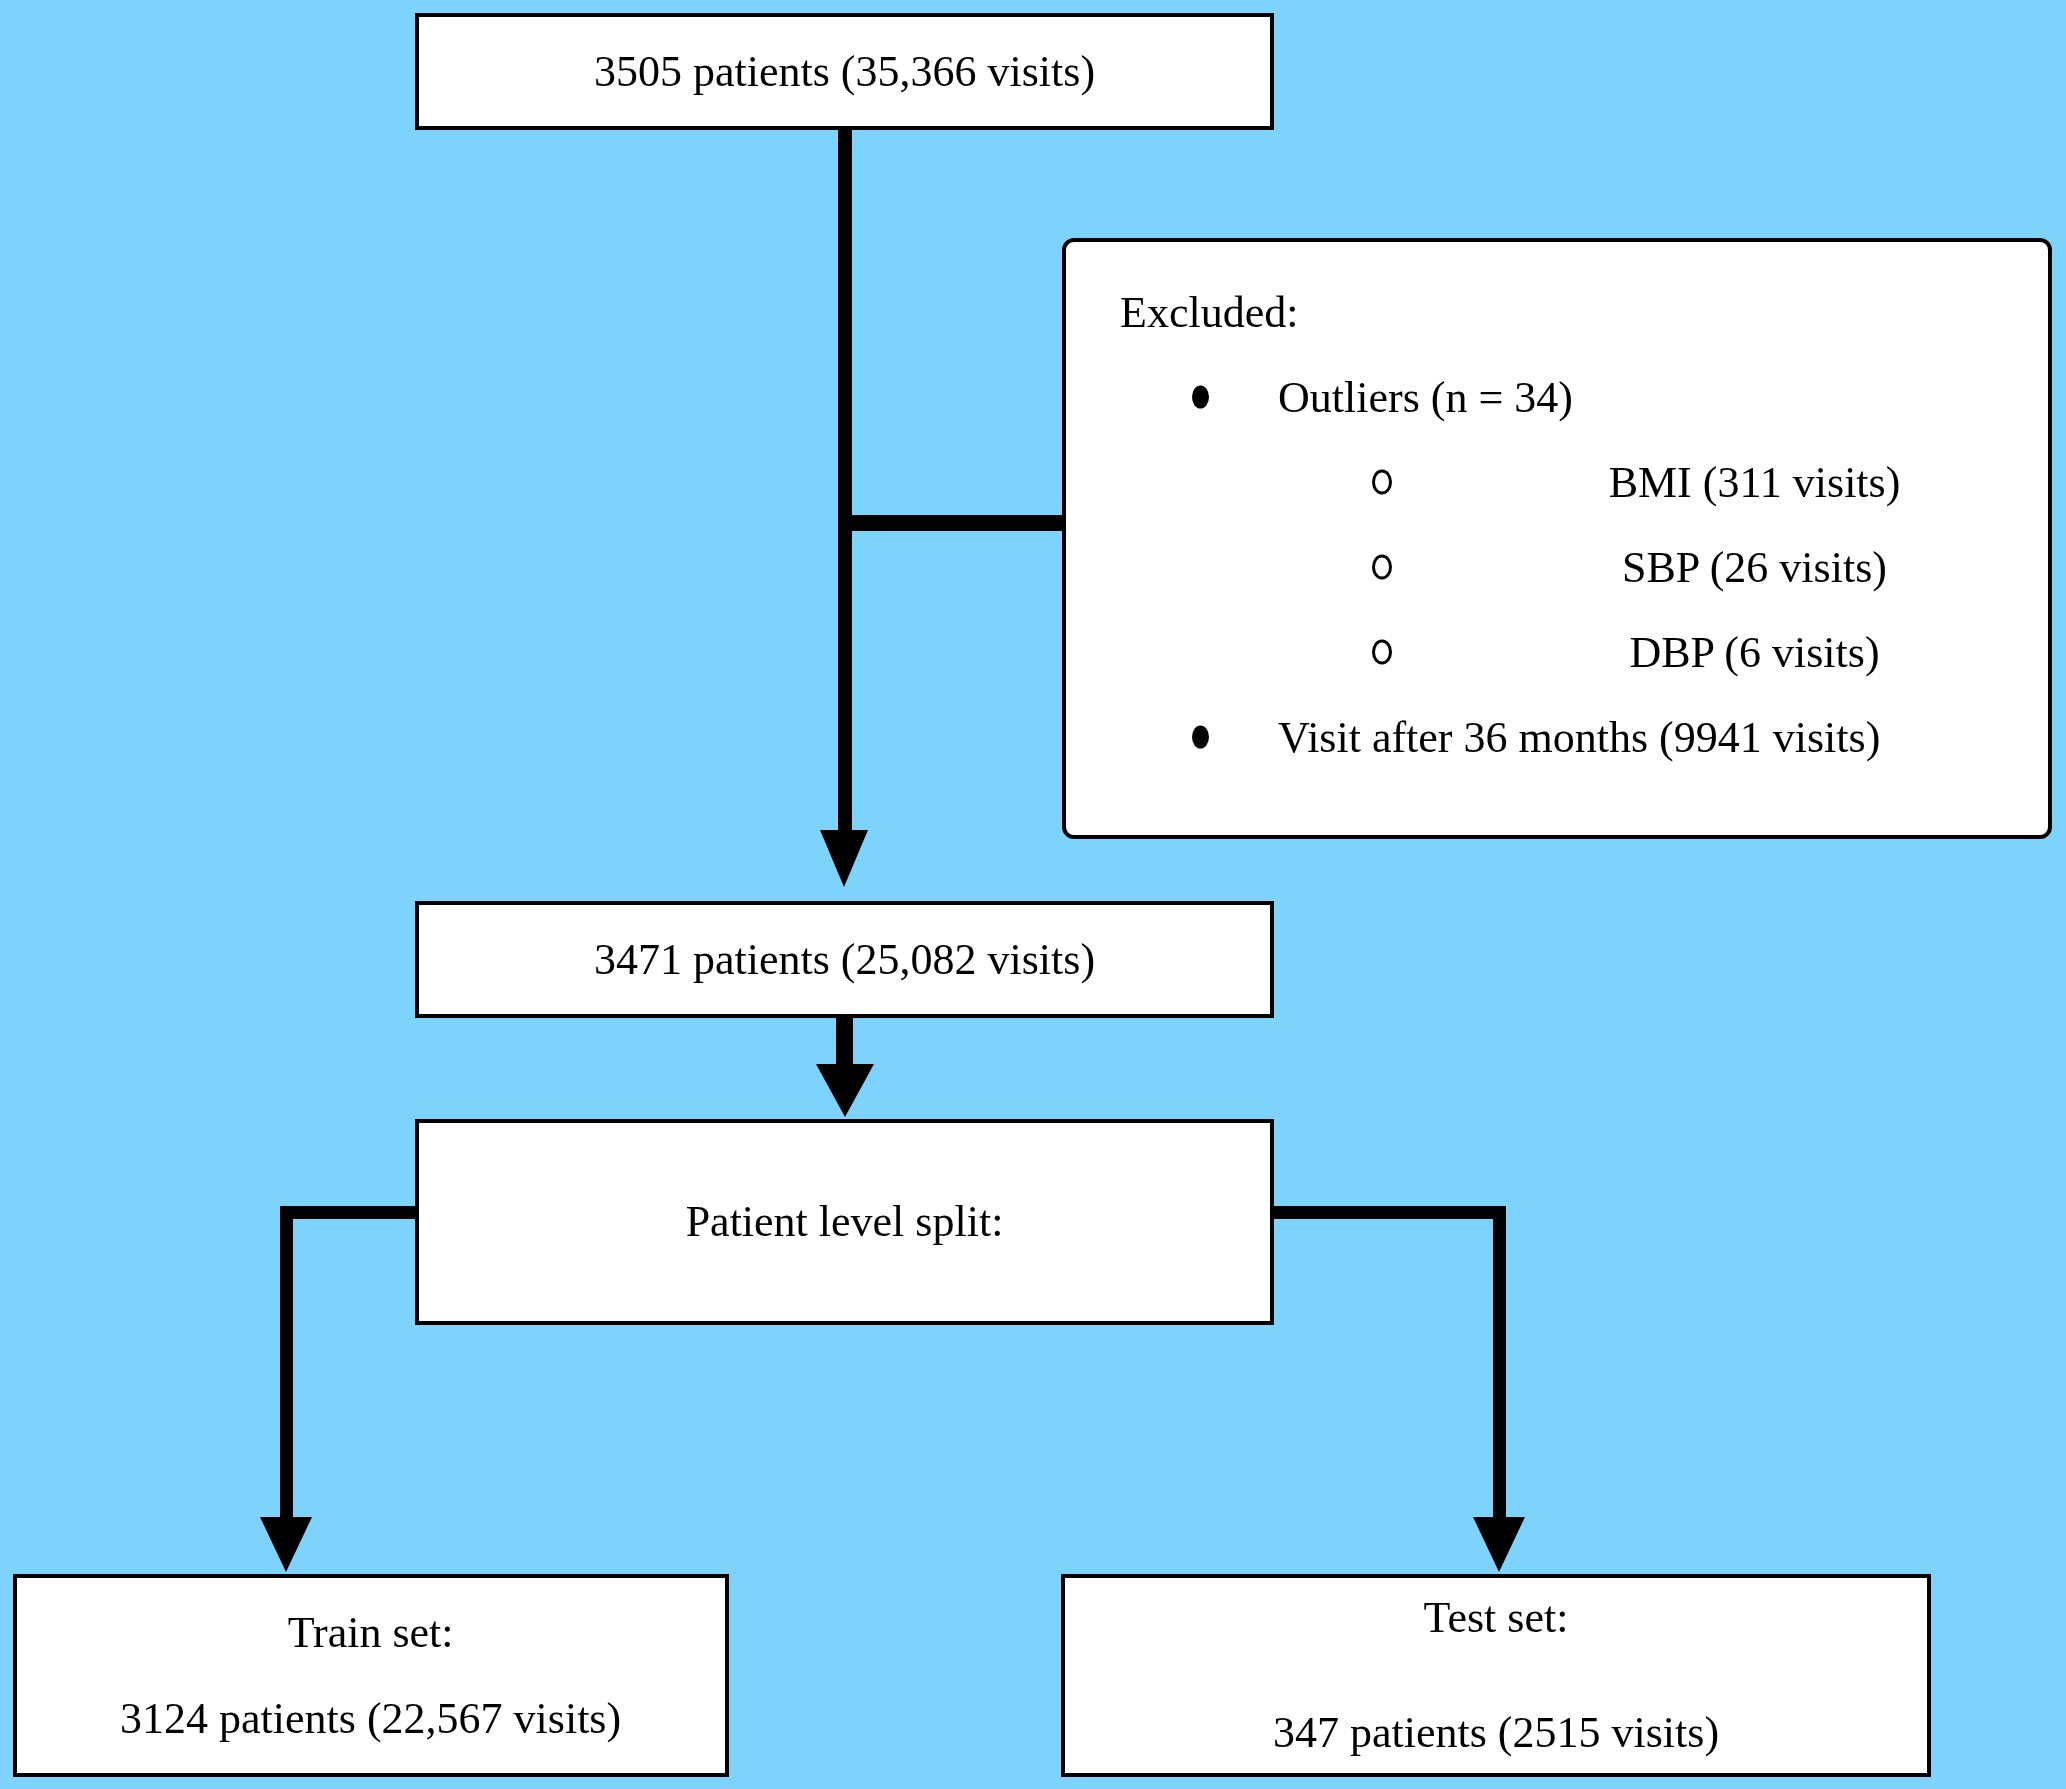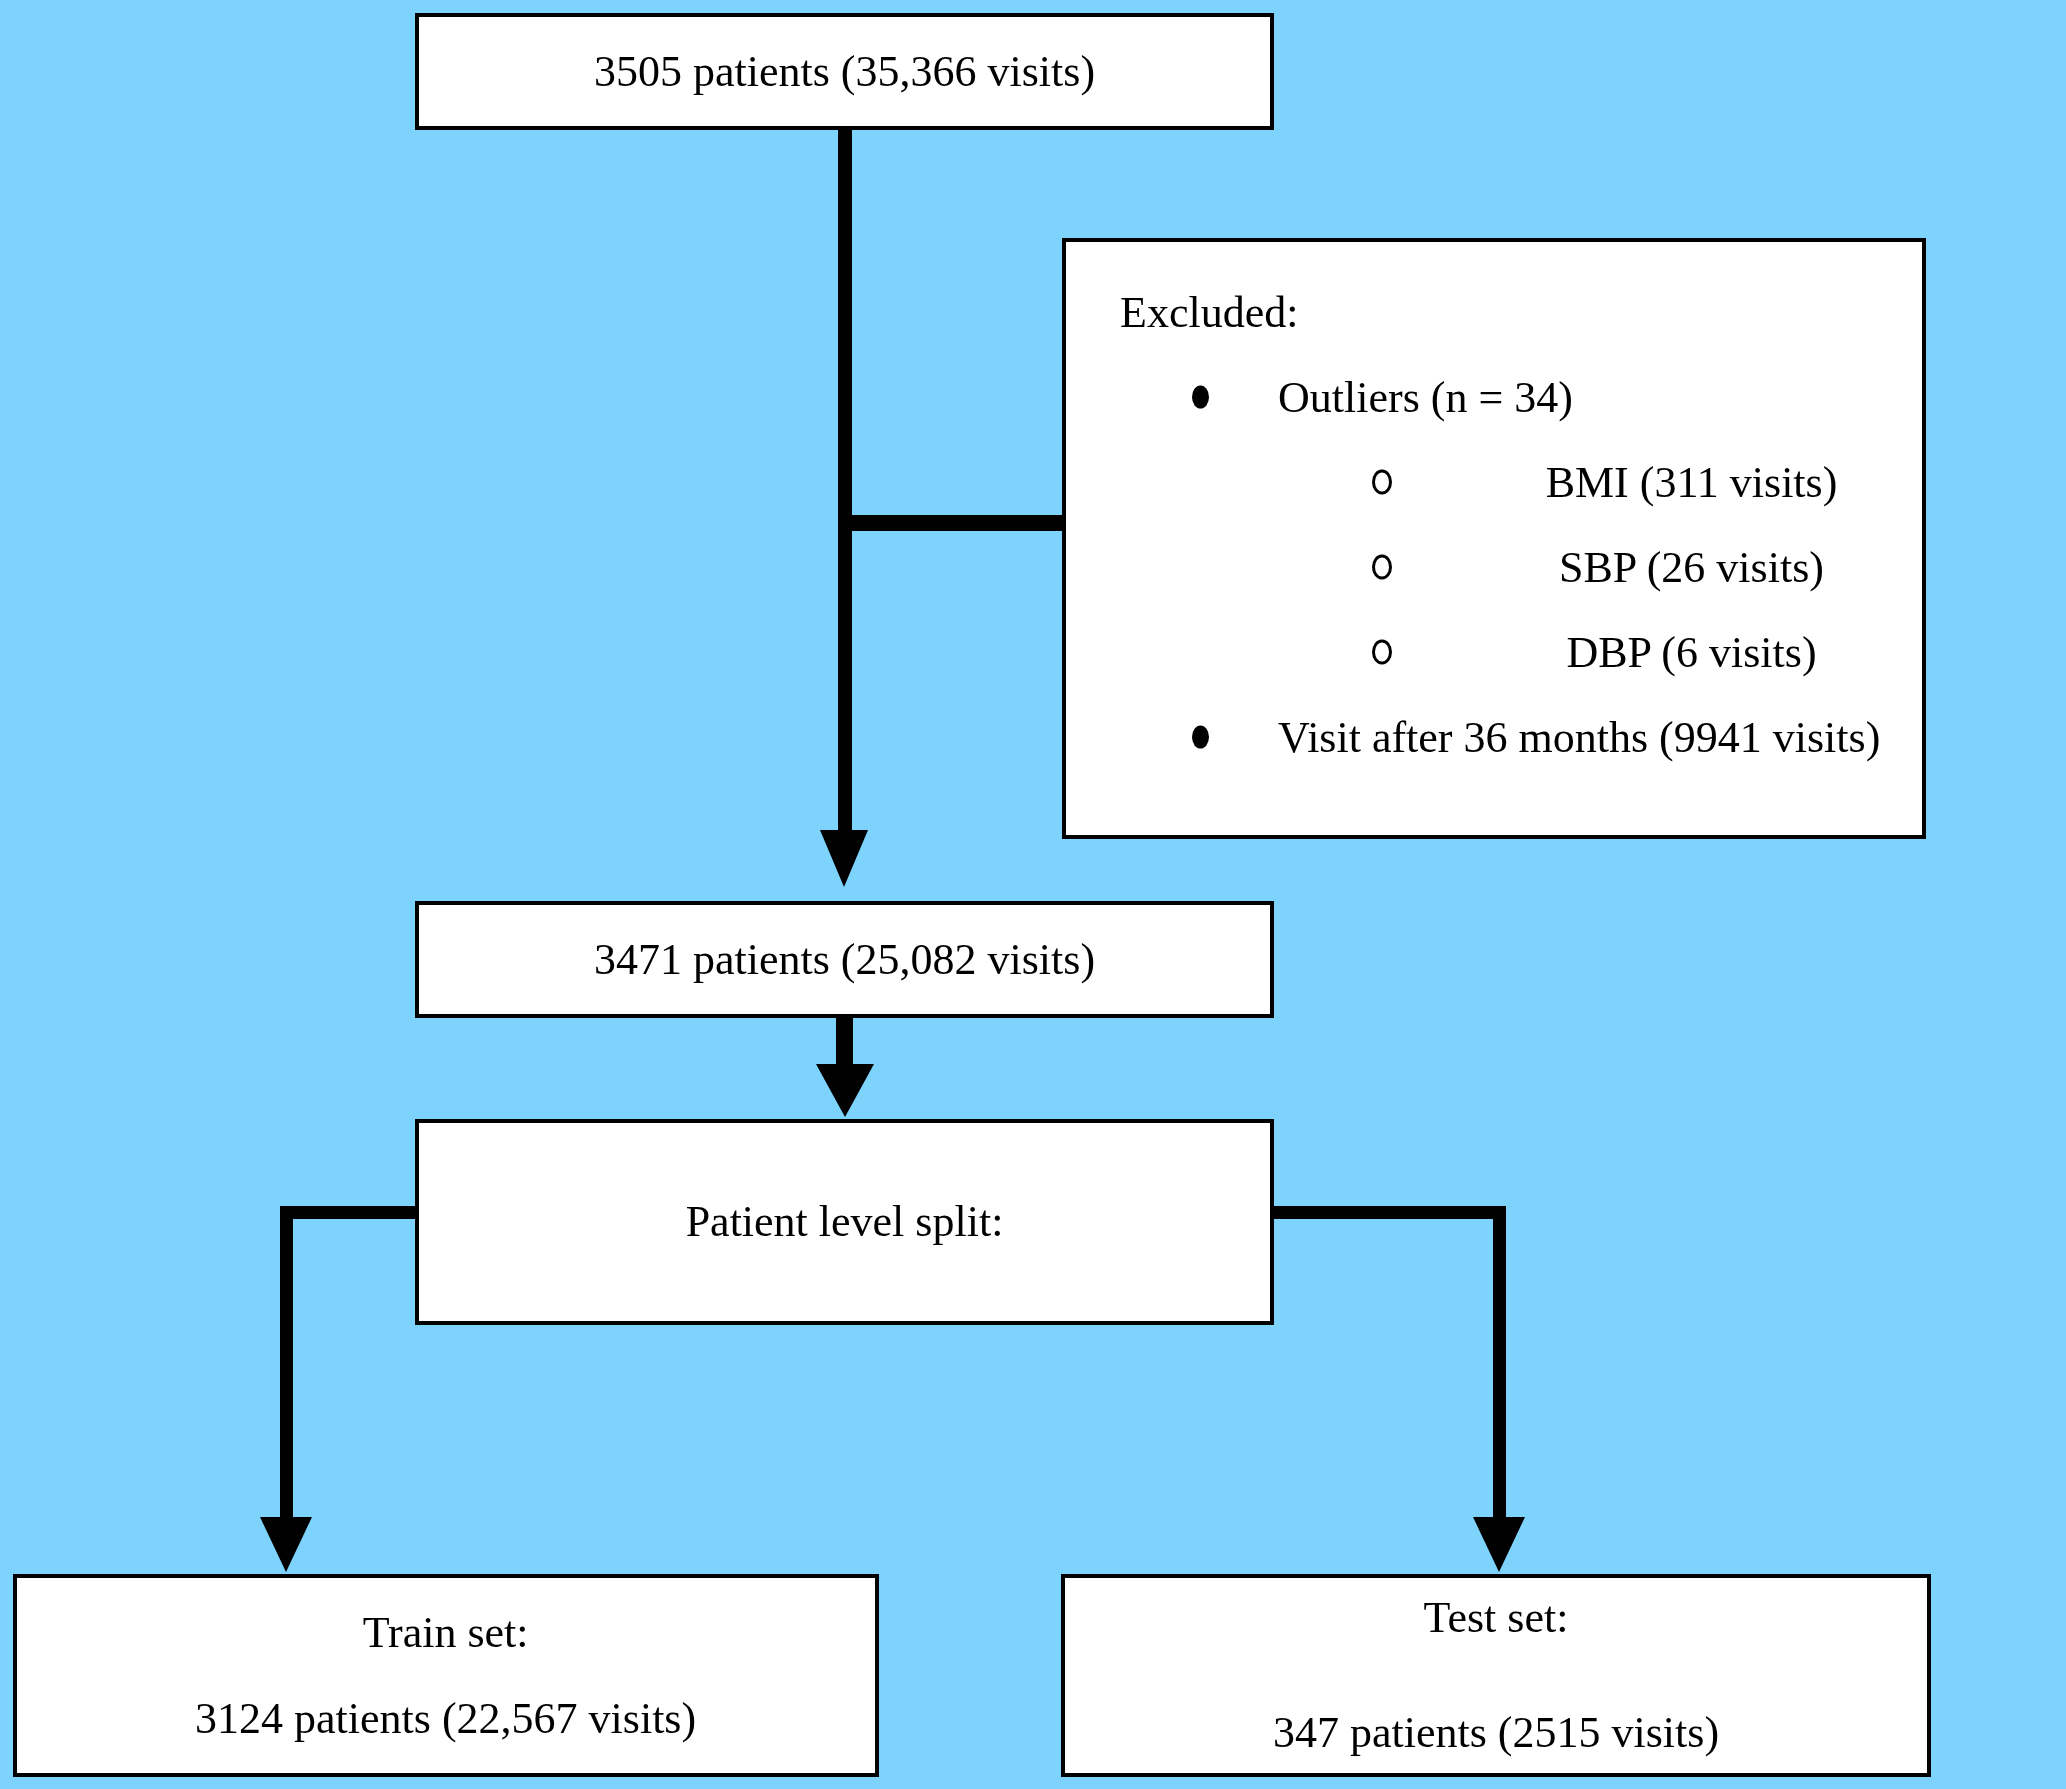--- a/index.html
+++ b/index.html
@@ -30,24 +30,24 @@
     align-items: center;
     text-align: center;
   }
   .node p {
     margin: 0;
     font-size: 44px;
     line-height: 86px;
     white-space: nowrap;
   }
   #box-initial   { left: 415px;  top: 13px;   width: 859px; height: 117px; }
-  #box-excluded  { left: 1062px; top: 238px;  width: 864px; height: 601px; padding-top: 27.5px; }
+  #box-excluded  { left: 1062px; top: 238px;  width: 990px; height: 601px; padding-top: 27.5px; border-radius: 12px; }
   #box-filtered  { left: 415px;  top: 889px; width: 859px; height: 117px; margin-top: 12px; }
   #box-split     { left: 415px;  top: 1119px; width: 859px; height: 206px; }
-  #box-train     { left: 12.6px;   top: 1574px; width: 866px; height: 203px; text-align: center; }
+  #box-train     { left: 12.6px;   top: 1574px; width: 716px; height: 203px; text-align: center; }
   #box-test      { left: 1061px; top: 1574px; width: 870px; height: 203px; gap: 29px; }
 
   
   .ex-line {
     position: relative;
     height: 85px;
     display: flex;
     align-items: center;
     font-size: 44px;
     white-space: nowrap;

